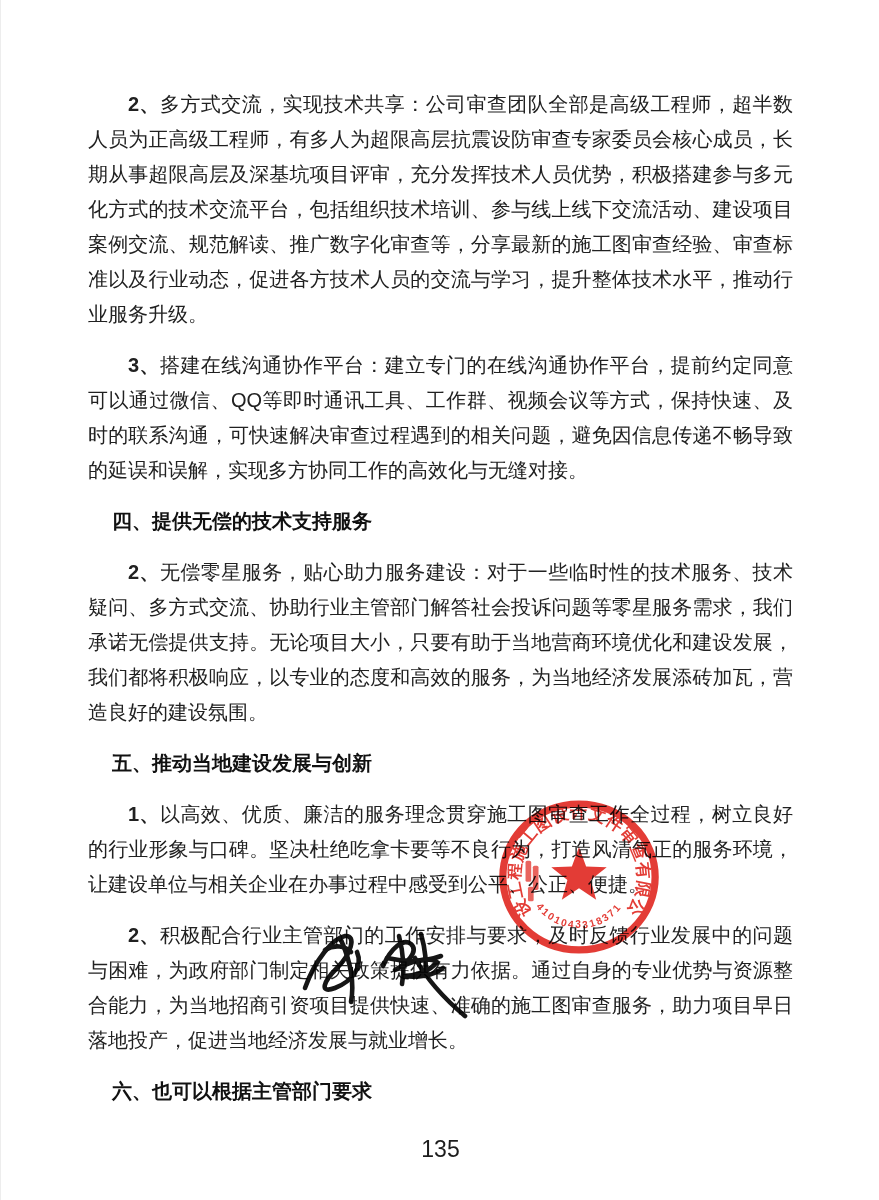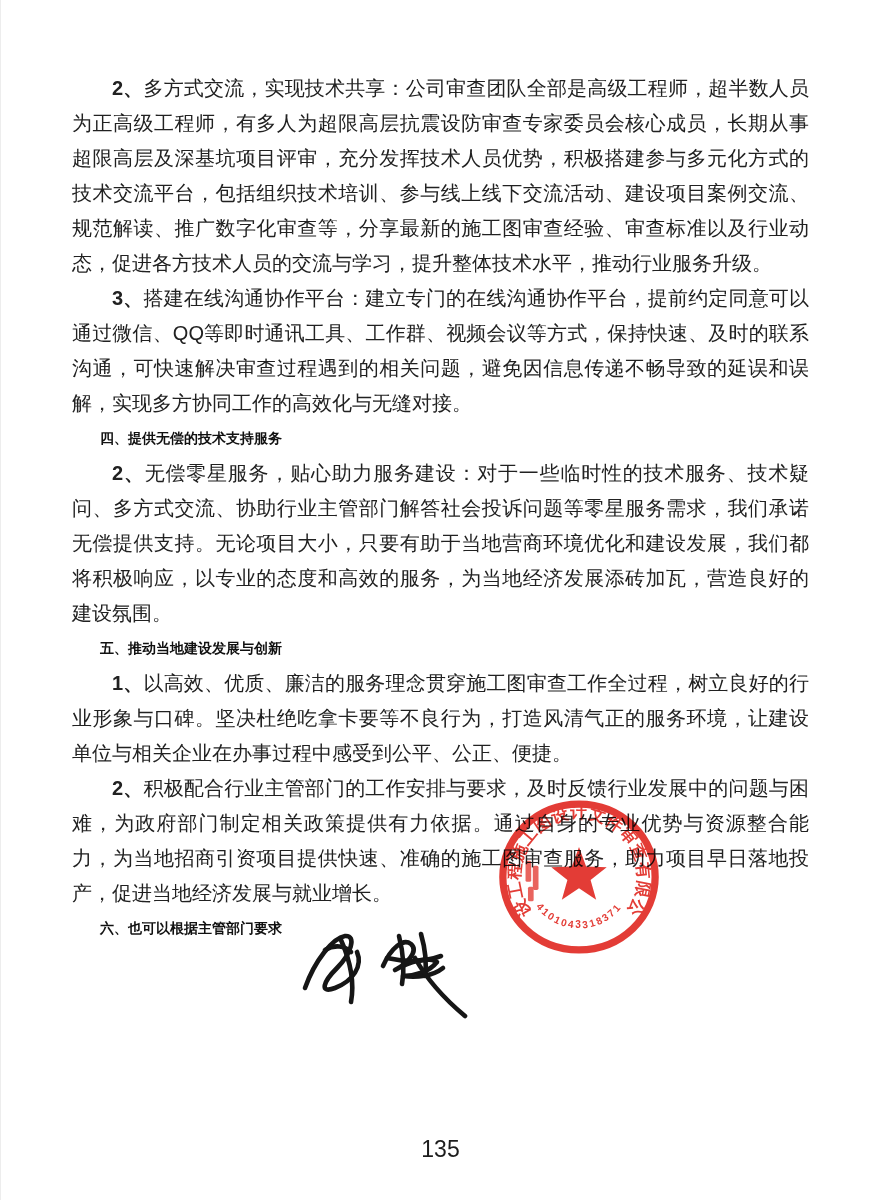--- a/index.html
+++ b/index.html
@@ -16,25 +16,25 @@
     background:#ffffff;
   }
   .content{
     position:absolute;
     top:71px;left:71px;width:737px;
     color:#212121;
     font-size:20px;
     line-height:35px;
     text-align:justify;
   }
-  .para{margin:0;text-indent:2em;font-weight:400;}
+  .para{margin:16px;text-indent:2em;font-weight:400;}
   .pnum{font-weight:700;}
   .heading{
     margin:0;text-indent:2em;
-    font-size:14px;line-height:35px;
+    font-size:20px;line-height:35px;
     font-weight:700;color:#111111;
   }
   .stamp{
     position:absolute;left:494px;top:796px;
     width:168px;height:162px;
     mix-blend-mode:multiply;
     opacity:.93;
   }
   .signature{
     position:absolute;left:296px;top:924px;

